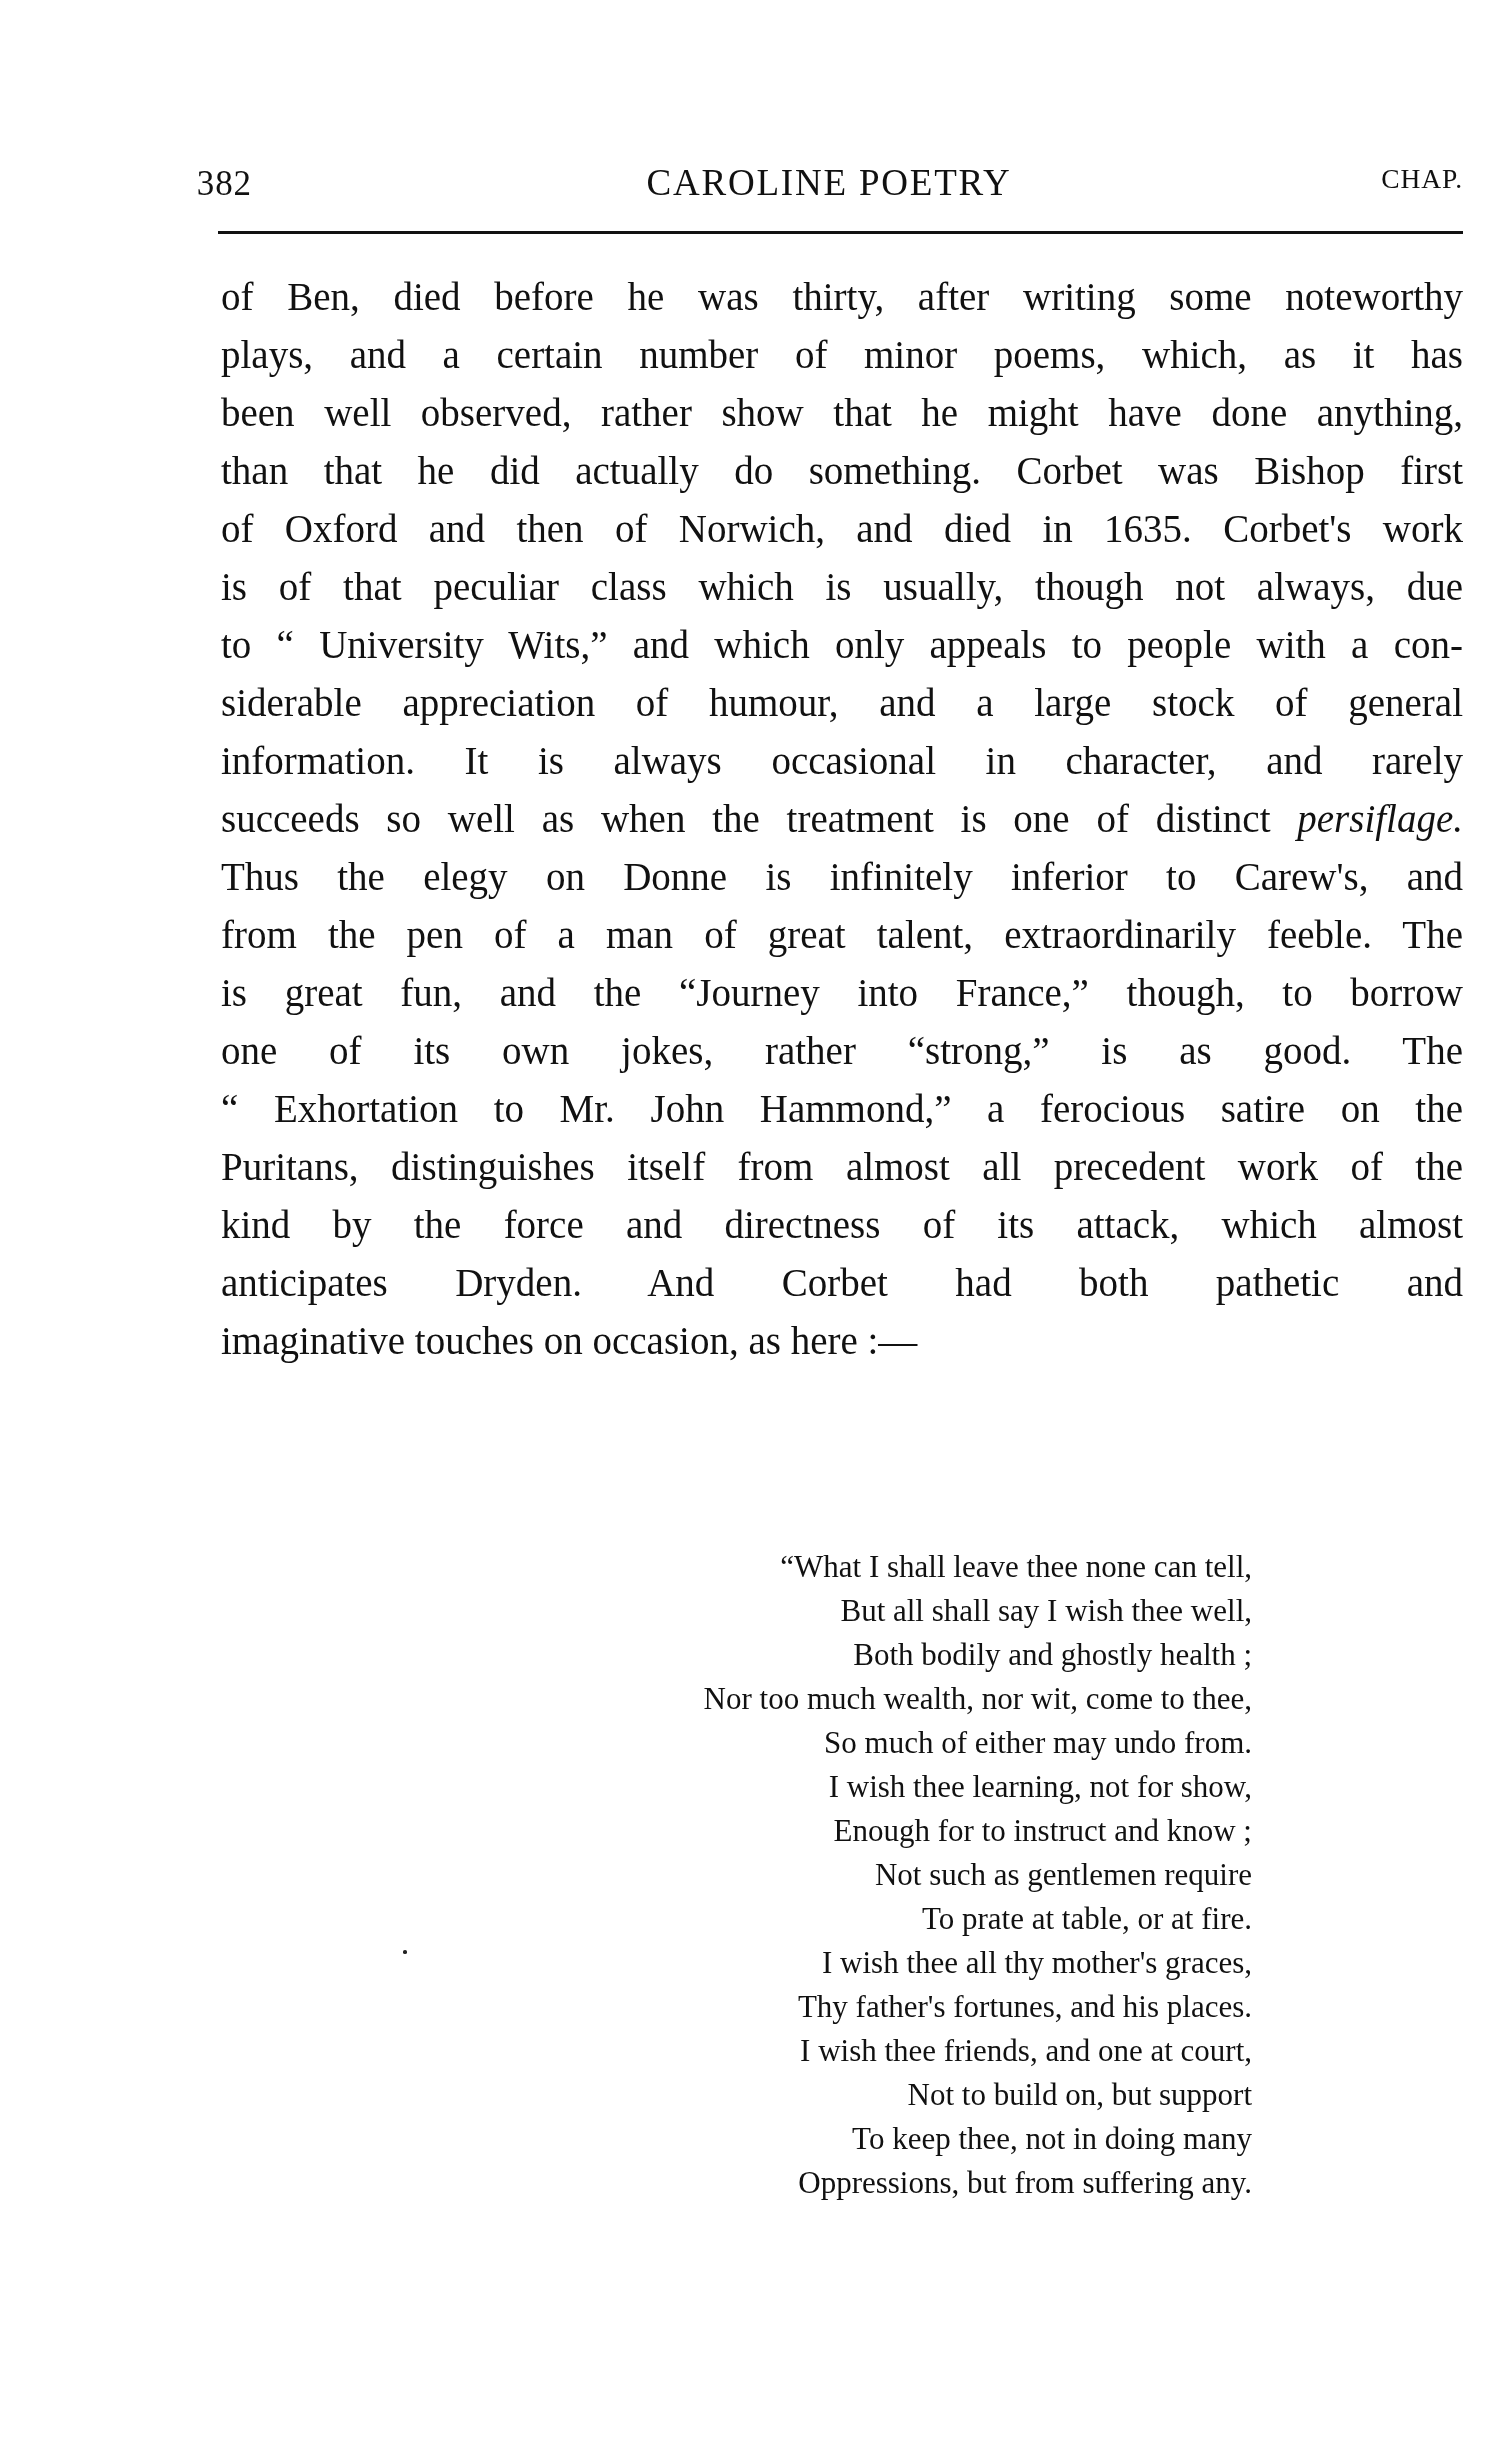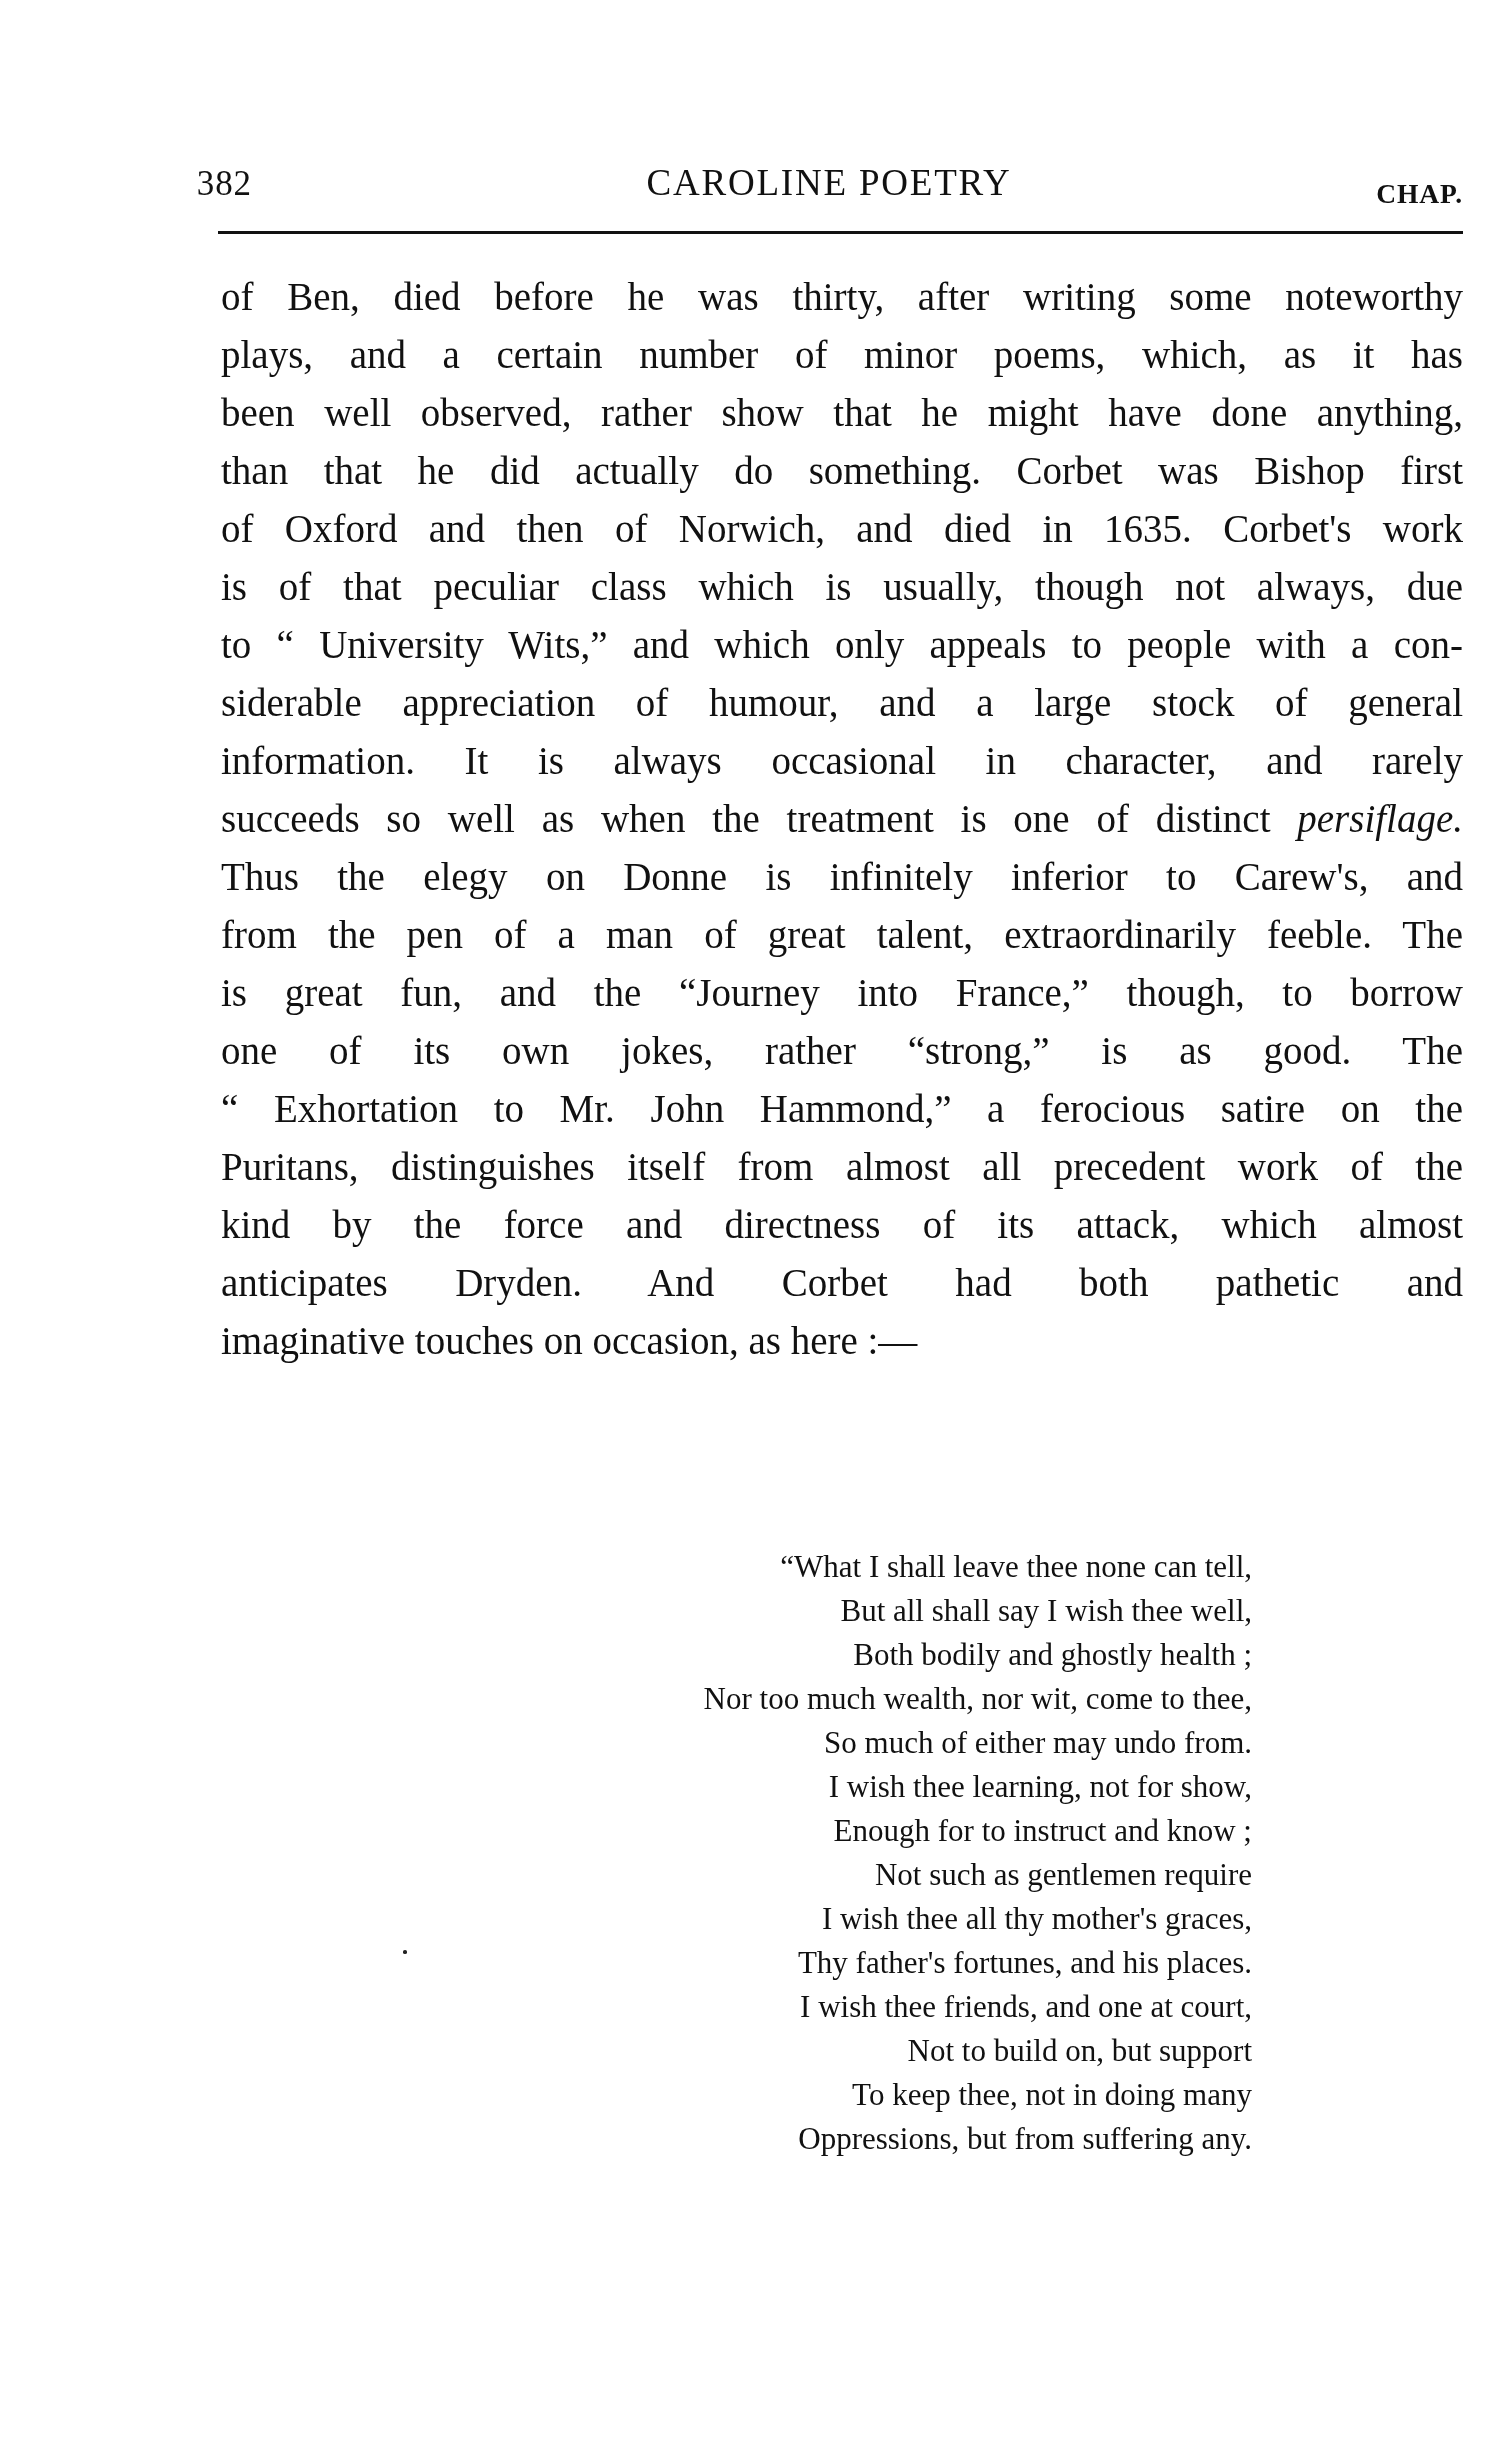--- a/index.html
+++ b/index.html
@@ -41,23 +41,23 @@
       left: 0;
       right: 0;
       top: 3.7px;
       text-align: center;
       font-size: 37px;
       letter-spacing: 1.8px;
     }
     .running-chap {
       position: absolute;
       right: 0;
-      top: 21px;
+      top: 6px;
       font-size: 27.5px;
-      font-weight: bold;
+      font-weight: normal;
       letter-spacing: 0.9px;
     }
     .head-rule {
       position: absolute;
       left: 218px;
       top: 231px;
       width: 1245px;
       height: 2.7px;
       background: #111111;
     }
@@ -150,20 +150,21 @@
 
   <div class="poem">
     <span class="poem-line first">“What I shall leave thee none can tell,</span>
     <span class="poem-line">But all shall say I wish thee well,</span>
     <span class="poem-line">Both bodily and ghostly health ;</span>
     <span class="poem-line">Nor too much wealth, nor wit, come to thee,</span>
     <span class="poem-line">So much of either may undo from.</span>
     <span class="poem-line">I wish thee learning, not for show,</span>
     <span class="poem-line">Enough for to instruct and know ;</span>
     <span class="poem-line">Not such as gentlemen require</span>
+    <span class="poem-line">To prate at table, or at fire.</span>
     <span class="poem-line">I wish thee all thy mother's graces,</span>
     <span class="poem-line">Thy father's fortunes, and his places.</span>
     <span class="poem-line">I wish thee friends, and one at court,</span>
     <span class="poem-line">Not to build on, but support</span>
     <span class="poem-line">To keep thee, not in doing many</span>
     <span class="poem-line">Oppressions, but from suffering any.</span>
   </div>
 
   <div class="stray-mark"></div>
 </div>

